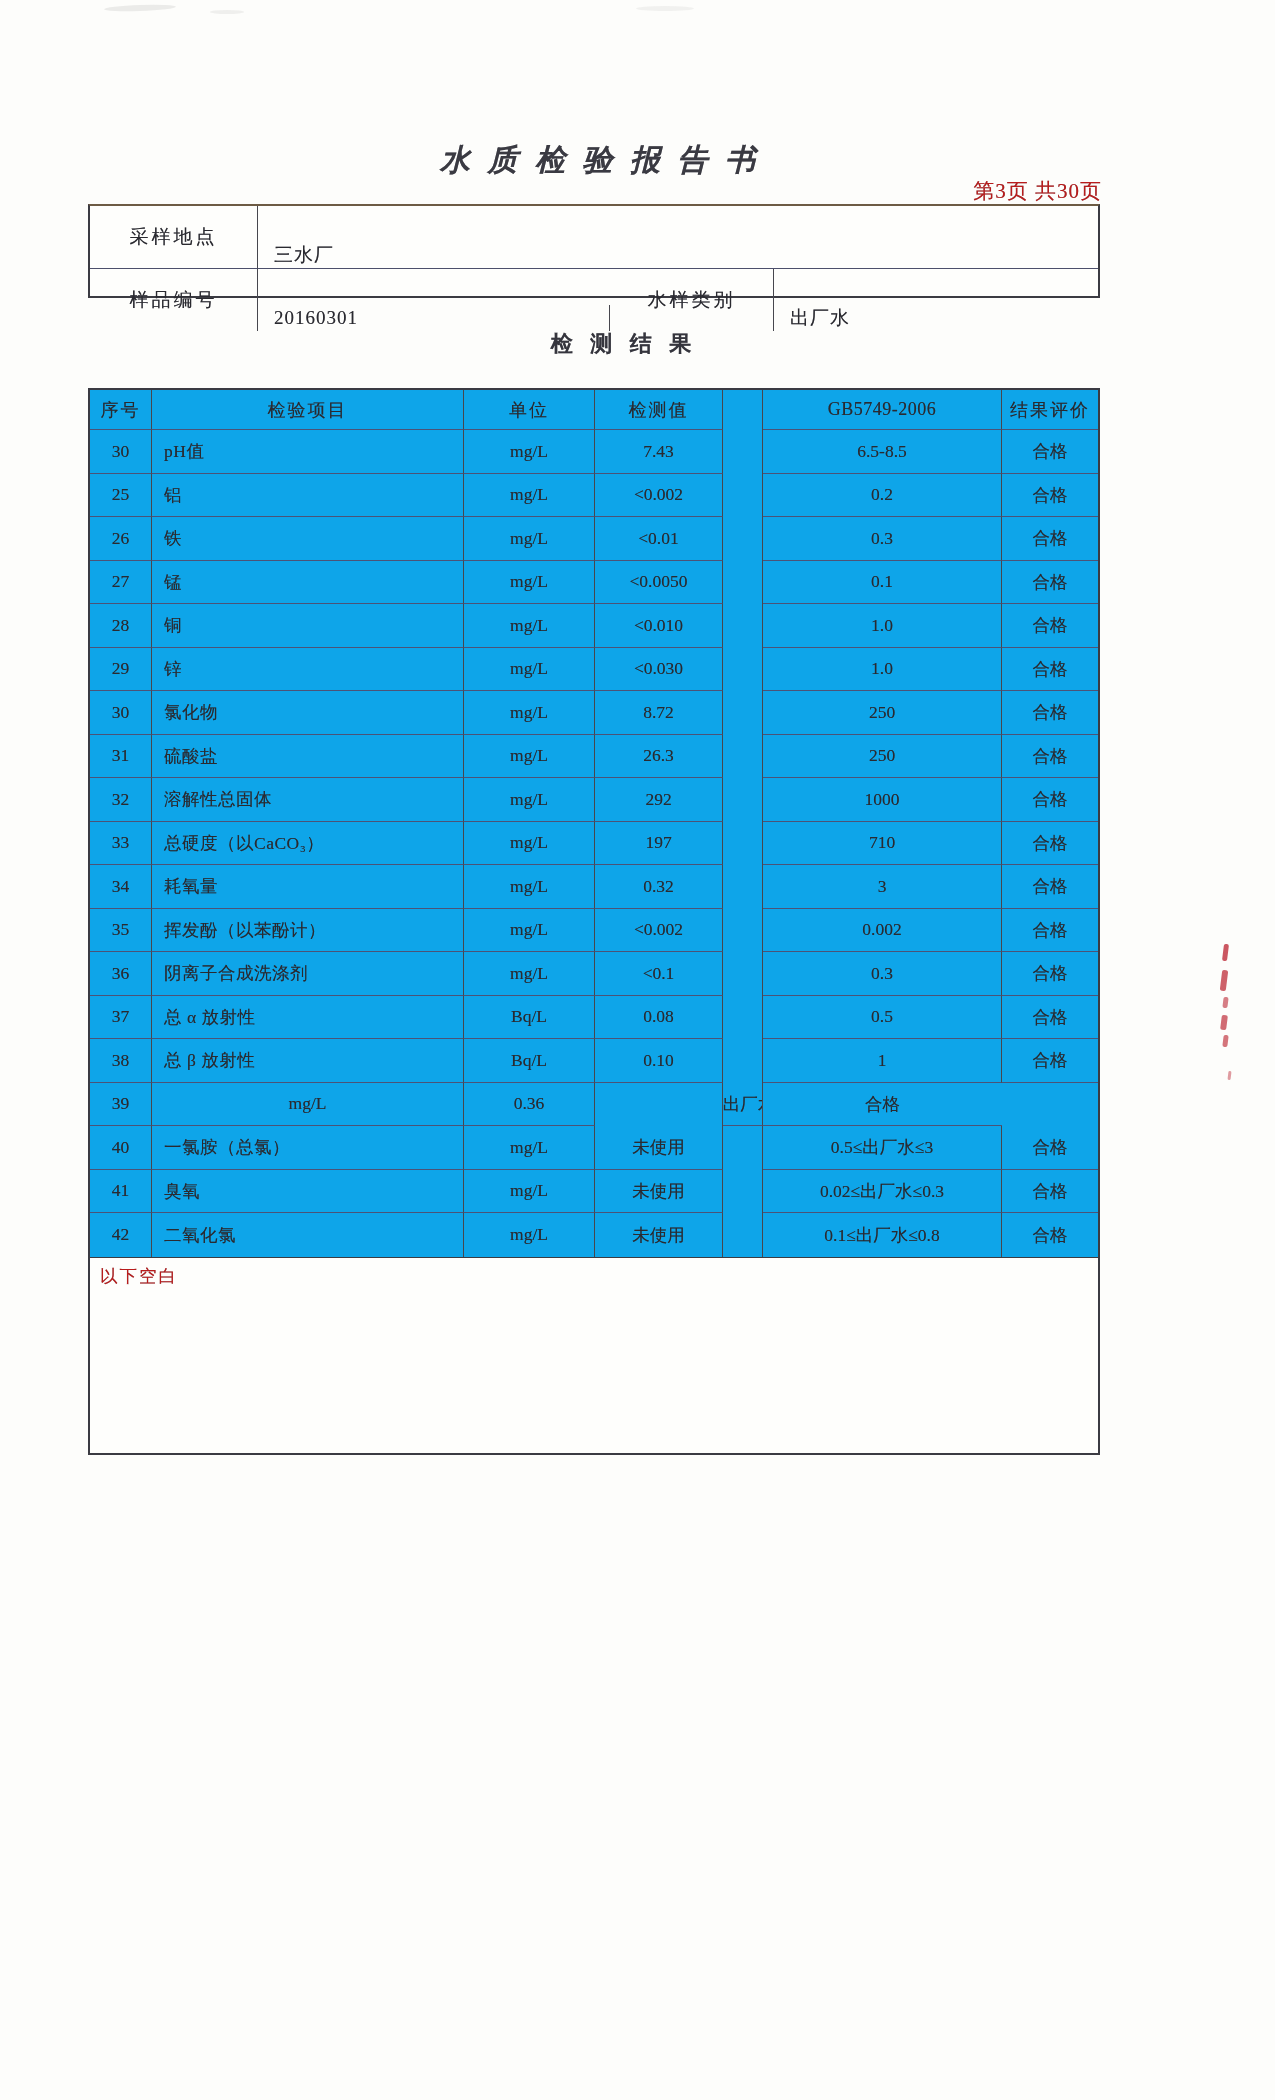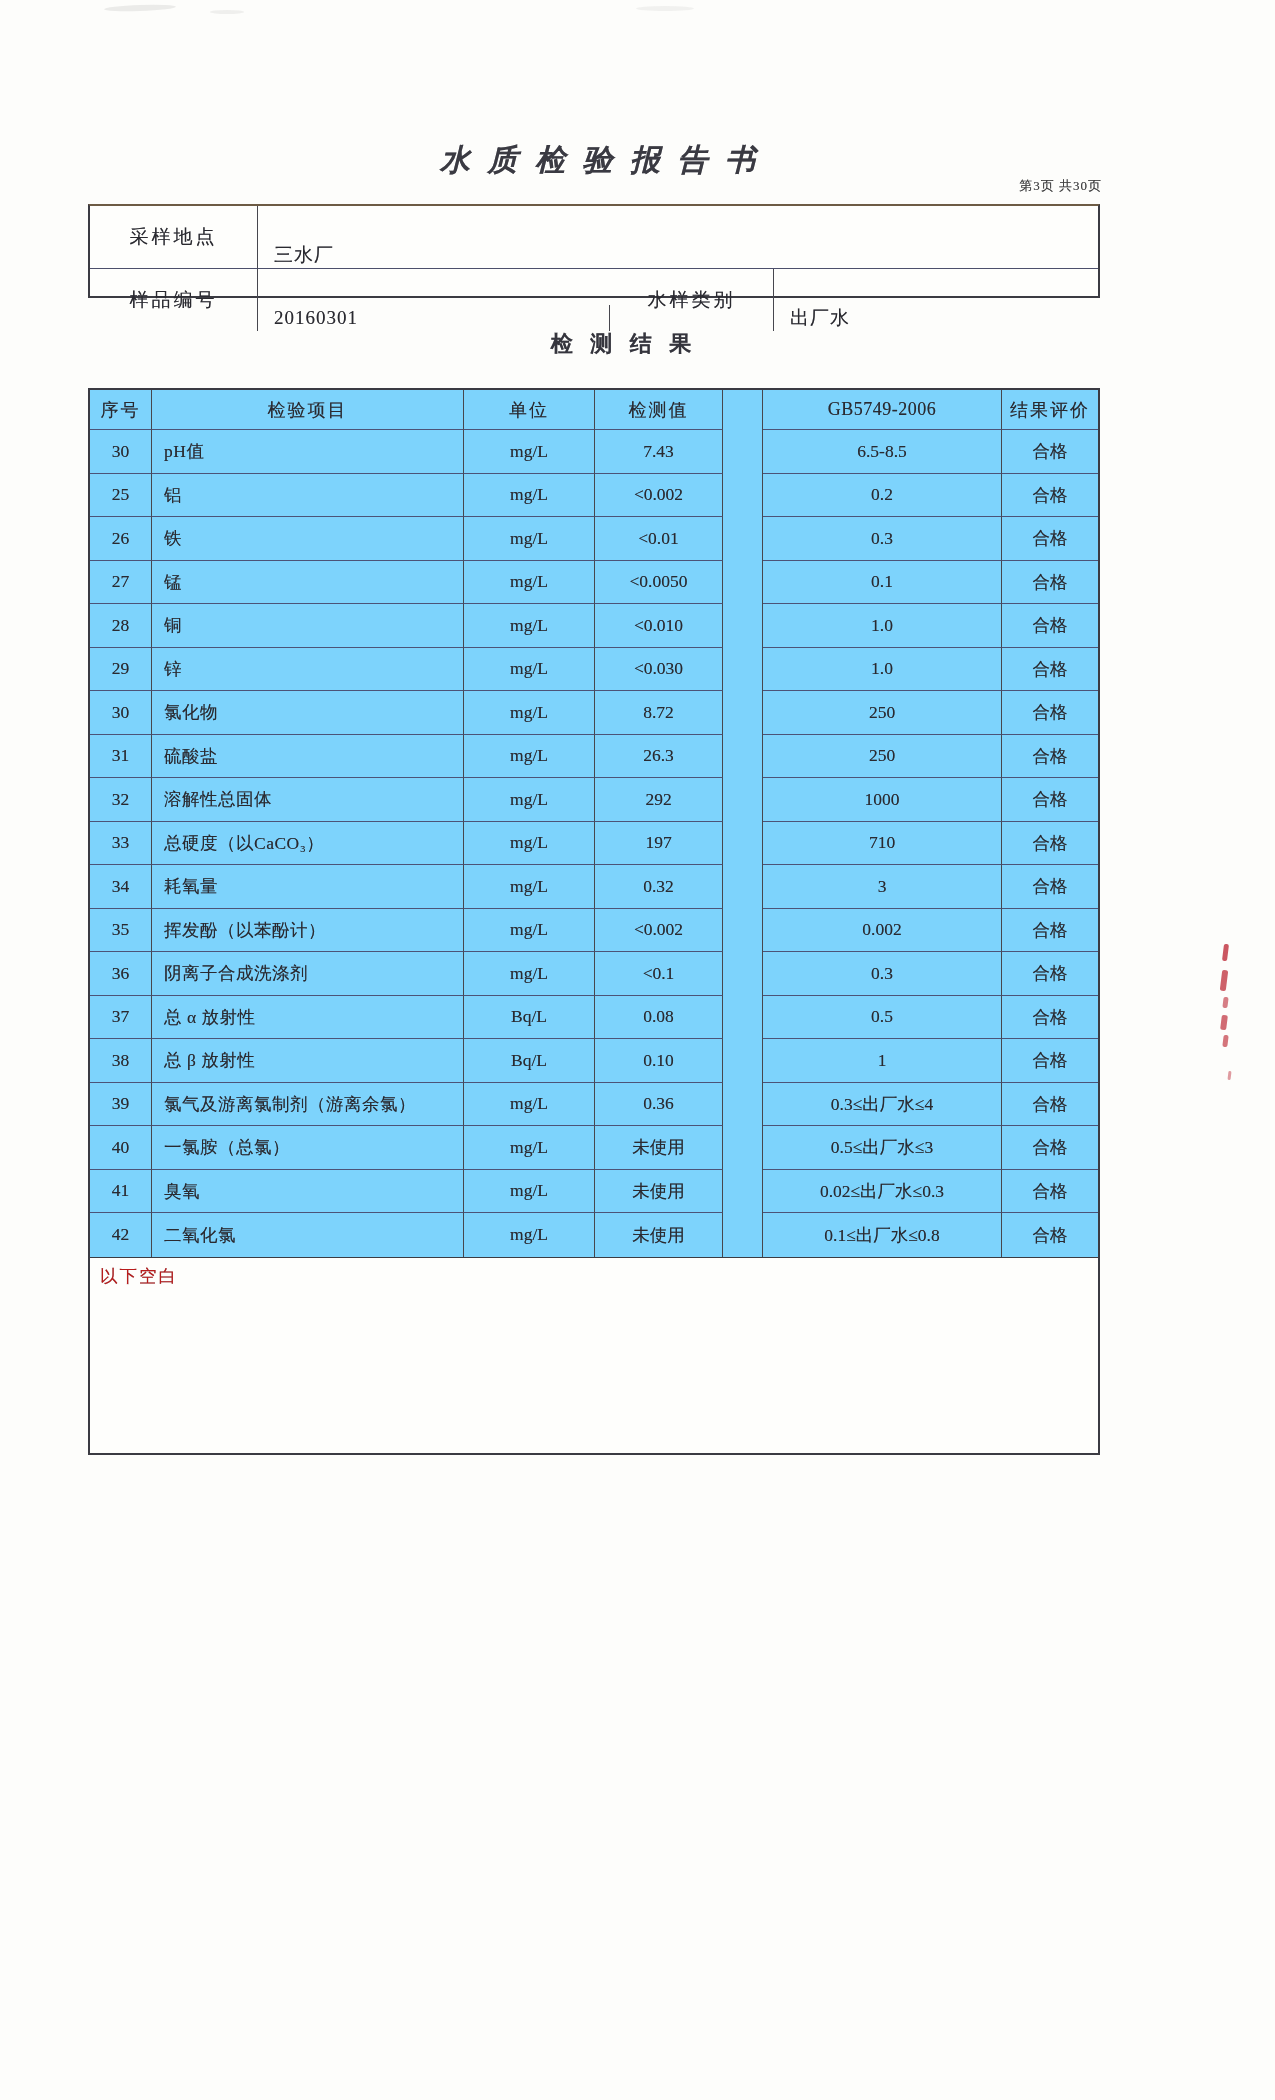--- a/index.html
+++ b/index.html
@@ -11,21 +11,21 @@
   }
   .soft{text-shadow:0 0 .6px rgba(45,45,55,.5);}
 
   
   .title{
     position:absolute;top:140px;left:0;width:1200px;text-align:center;
     font-size:30px;font-weight:bold;letter-spacing:5px;color:#3a3a42;font-style:italic;
   }
   .page-info{
     position:absolute;top:177px;right:173px;
-    font-size:13px;color:#404040;letter-spacing:1px;
+    font-size:21px;color:#b91c1c;letter-spacing:1px;
   }
   .section-title{
     position:absolute;top:329px;left:0;width:1248px;text-align:center;
     font-size:22px;font-weight:bold;letter-spacing:6px;color:#35353d;
   }
 
   
   .info-table{
     position:absolute;left:88px;top:204px;width:1012px;height:94px;
     box-sizing:border-box;border:2px solid #3b3b42;border-top-color:#6d5b44;
@@ -39,21 +39,21 @@
   .info-label{justify-content:center;letter-spacing:3px;}
   .info-value{justify-content:flex-start;padding-left:16px;letter-spacing:1px;margin-top:36px;}
   .bd-r{border-right:1.5px solid #47474e;}
   .bd-b{border-bottom:1.5px solid #4c4f6b;}
   .span3{grid-column:2 / 5;}
 
   
   .results-table{
     position:absolute;left:88px;top:388px;width:1012px;
     box-sizing:border-box;border:2px solid #3b3b42;
-    background:#7dd3fc;
+    background:#0ea5e9;
   }
   .r-row{display:grid;grid-template-columns:62px 312px 131px 128px 40px 239px 1fr;height:43.5px;}
   .r-row.head{height:40px;}
   .rc{
     box-sizing:border-box;display:flex;align-items:center;justify-content:center;
     font-size:17.5px;border-right:1.5px solid #47474e;border-bottom:1.5px solid #4c5377;
     overflow:hidden;white-space:nowrap;
   }
   .rc.item{justify-content:flex-start;padding-left:12px;letter-spacing:.5px;}
   .rc.last{border-right:none;}
@@ -264,21 +264,20 @@
         <div class="rc item soft">总 β 放射性</div>
         <div class="rc soft">Bq/L</div>
         <div class="rc soft">0.10</div>
         <div class="rc gap"></div>
         <div class="rc soft">1</div>
         <div class="rc last soft">合格</div>
       </div>
 
       <div class="r-row">
         <div class="rc soft">39</div>
-        <div class="rc item soft">氯气及游离氯制剂（游离余氯）</div>
         <div class="rc soft">mg/L</div>
         <div class="rc soft">0.36</div>
         <div class="rc gap"></div>
         <div class="rc soft">0.3≤出厂水≤4</div>
         <div class="rc last soft">合格</div>
       </div>
 
       <div class="r-row">
         <div class="rc soft">40</div>
         <div class="rc item soft">一氯胺（总氯）</div>

